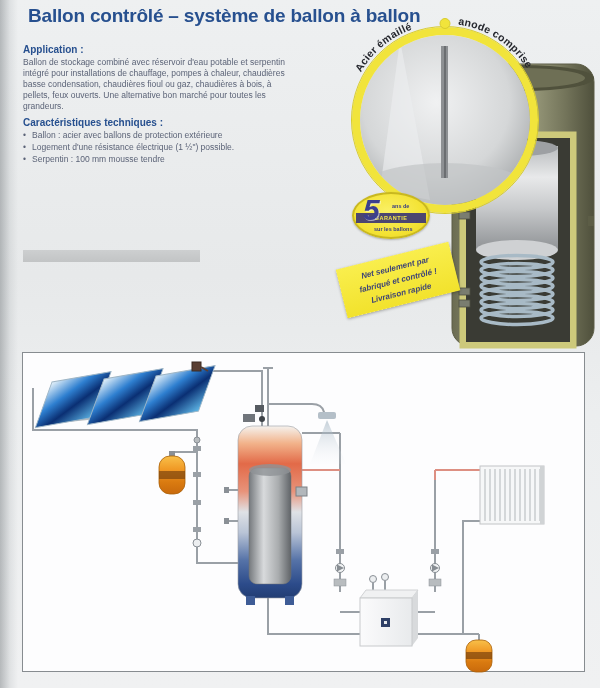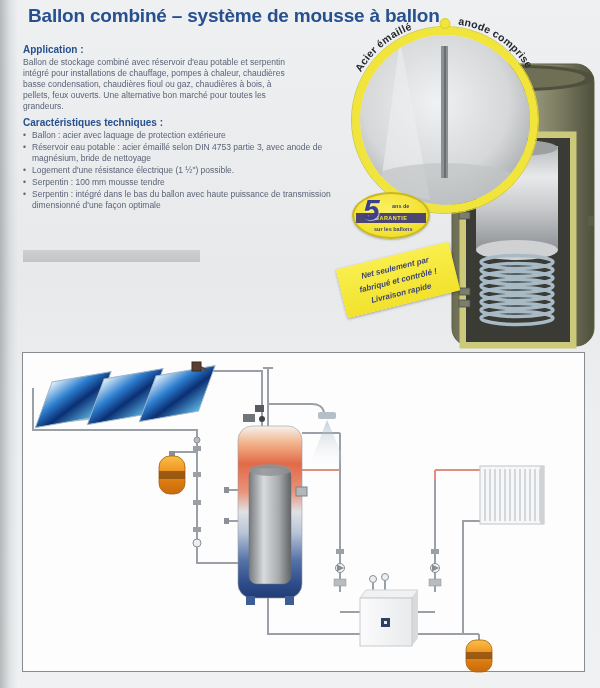--- a/index.html
+++ b/index.html
@@ -37,35 +37,33 @@
     background:linear-gradient(180deg,#f9ee4d,#f2e22c);transform:rotate(-14deg);
     box-shadow:0 1px 3px rgba(0,0,0,.3);display:flex;flex-direction:column;
     align-items:center;justify-content:center;}
   .ribbon div{font-size:8px;font-weight:bold;font-style:italic;color:#3f4576;line-height:13px;white-space:nowrap;}
 </style>
 </head>
 <body>
 
 <div class="page">
 
-  <div class="title">Ballon combiné – système de mousse à ballon</div>
+  <div class="title">Ballon contrôlé – système de ballon à ballon</div>
 
   <div class="textcol">
     <div>
       <p class="h-blue">Application :</p>
       <p class="app-body">Ballon de stockage combiné avec réservoir d'eau potable et serpentin intégré pour installations de chauffage, pompes à chaleur, chaudières basse condensation, chaudières fioul ou gaz, chaudières à bois, à pellets, feux ouverts. Une alternative bon marché pour toutes les grandeurs.</p>
     </div>
     <div class="tech">
       <p class="h-blue">Caractéristiques techniques :</p>
       <ul class="tech-list">
-        <li>Ballon : acier avec laquage de protection extérieure</li>
-        <li>Réservoir eau potable : acier émaillé selon DIN 4753 partie 3, avec anode de magnésium, bride de nettoyage</li>
+        <li>Ballon : acier avec ballons de protection extérieure</li>
         <li>Logement d'une résistance électrique (1 ½") possible.</li>
         <li>Serpentin : 100 mm mousse tendre</li>
-        <li>Serpentin : intégré dans le bas du ballon avec haute puissance de transmission dimensionné d'une façon optimale</li>
       </ul>
     </div>
   </div>
 
   <div class="redacted-bar"></div>
 
   <div class="panel"></div>
 
   <svg class="gfx" width="600" height="688" viewBox="0 0 600 688" xmlns="http://www.w3.org/2000/svg">
     <defs>

